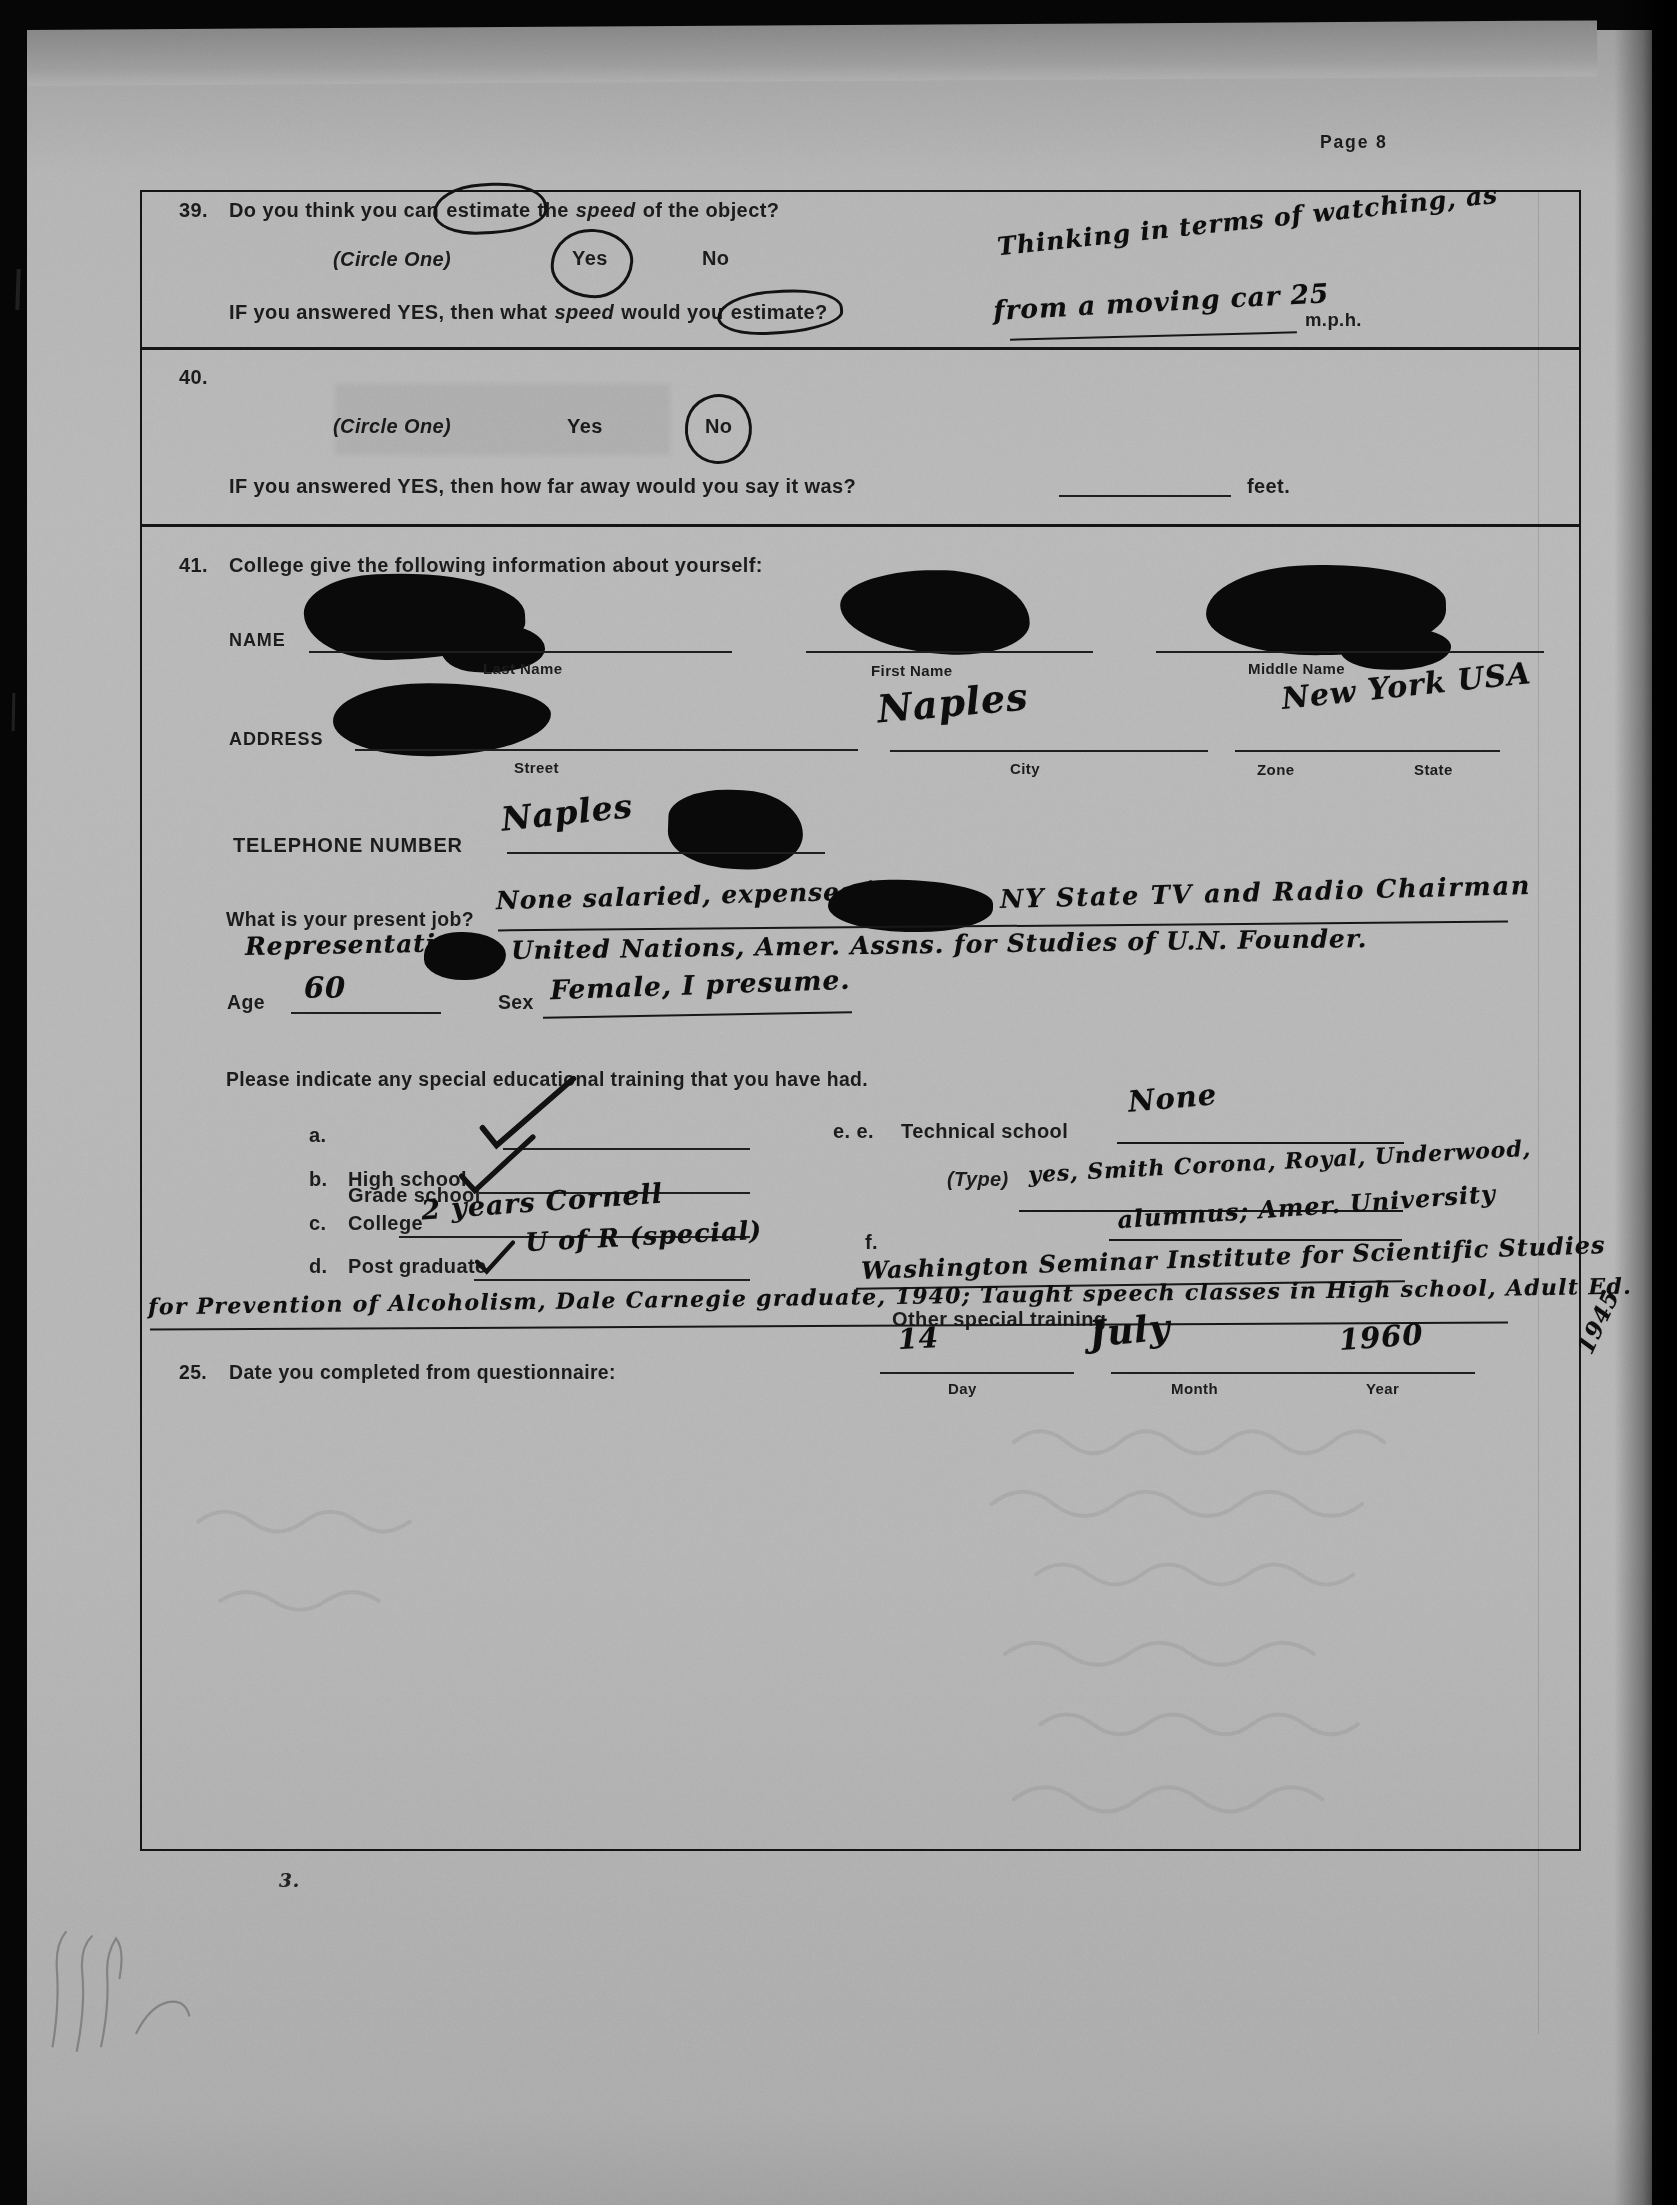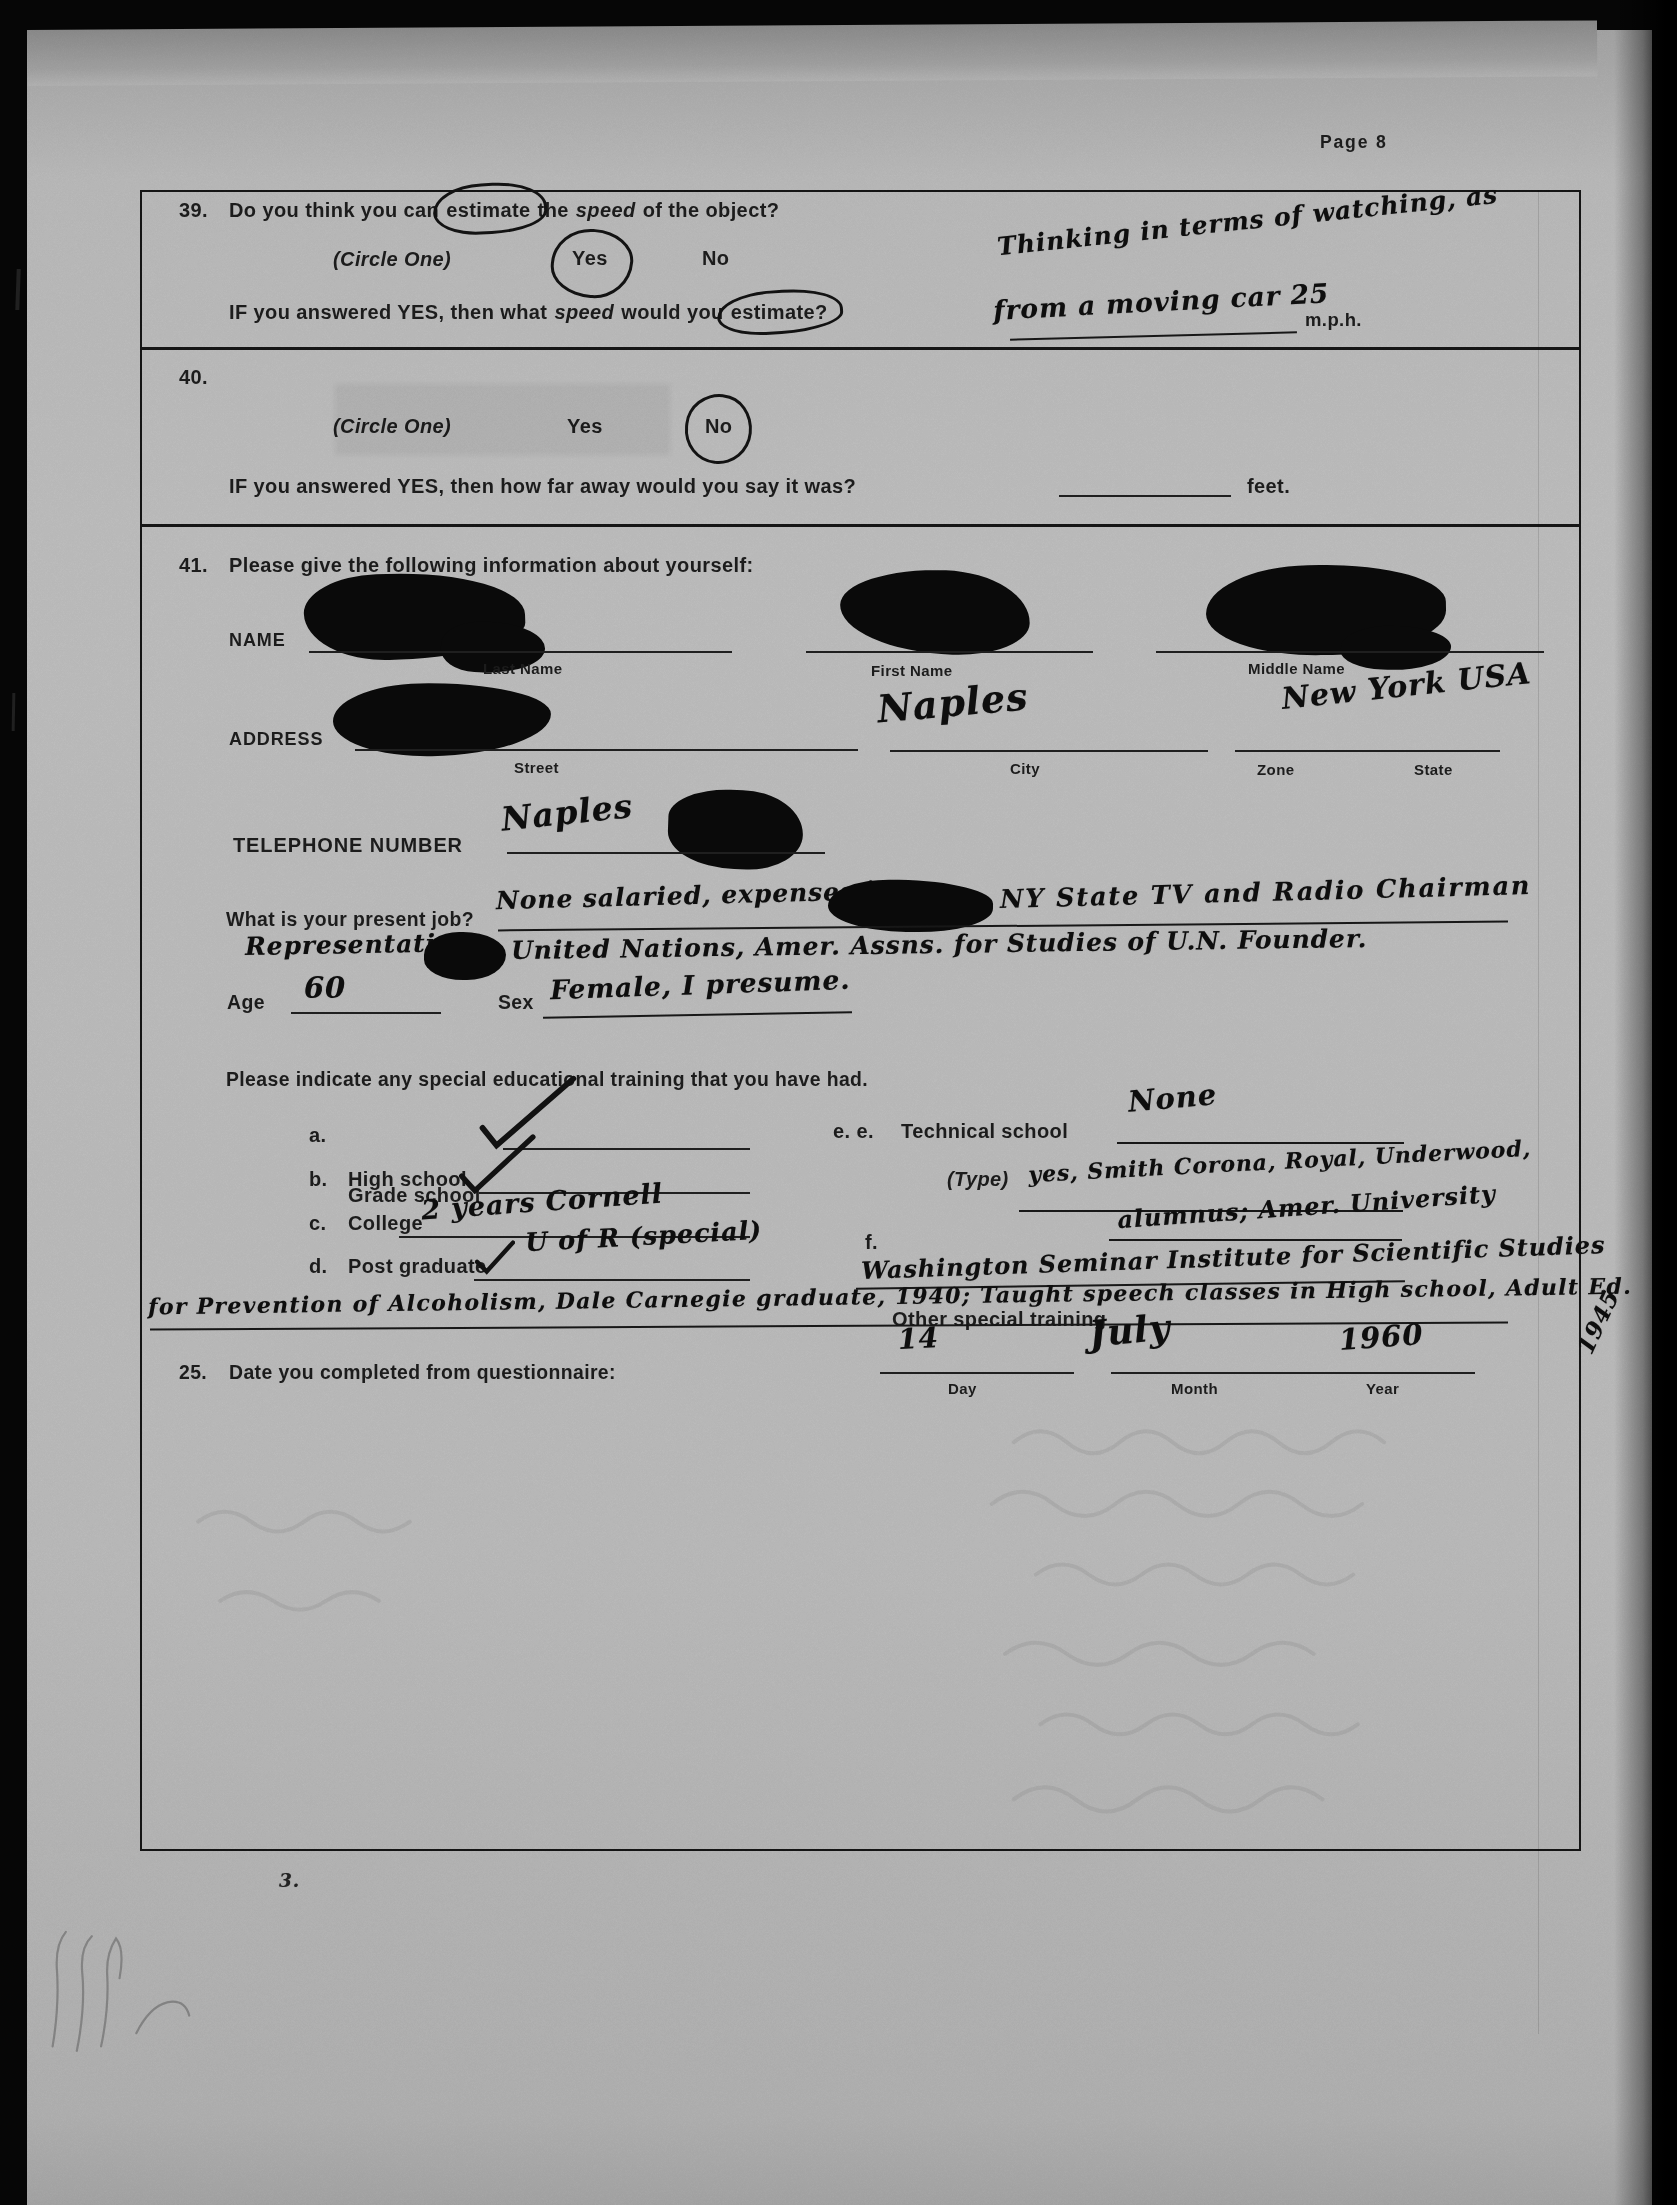--- a/index.html
+++ b/index.html
@@ -86,21 +86,21 @@
   <span class="cw" style="position:absolute;left:705px;top:415px;">
     <span class="ftxt q" style="position:static;">No</span>
     <i class="ellipse" style="left:-20px;top:-21px;right:-19.4px;bottom:-25.6px;border-radius:52% 48% 50% 50% / 48% 52% 50% 50%;transform:rotate(6deg);"></i>
   </span>
   <div class="ftxt q" style="left:229px;top:475px;">IF you answered YES, then how far away would you say it was?</div>
   <div class="fline" style="left:1059px;top:495px;width:172px;"></div>
   <div class="ftxt q" style="left:1247px;top:475px;">feet.</div>
   <div class="smudge" style="left:335px;top:384px;width:335px;height:71px;"></div>
 
   <div class="ftxt q" style="left:179px;top:554px;">41.</div>
-  <div class="ftxt q" style="left:229px;top:554px;">Please give the following information about yourself:</div>
+  <div class="ftxt q" style="left:229px;top:554px;">College give the following information about yourself:</div>
 
   <div class="ftxt biglabel" style="left:229px;top:630px;">NAME</div>
   <div class="blob" style="left:304px;top:573px;width:221px;height:86px;border-radius:35% 65% 60% 40% / 45% 55% 40% 60%;transform:rotate(-2deg);"></div>
   <div class="blob" style="left:441px;top:622px;width:104px;height:51px;border-radius:45% 55% 65% 35% / 50% 50% 55% 45%;transform:rotate(3deg);"></div>
   <div class="fline" style="left:309px;top:651px;width:423px;"></div>
   <div class="ftxt small" style="left:483px;top:660px;">Last Name</div>
   <div class="blob" style="left:840px;top:570px;width:190px;height:84px;border-radius:55% 45% 40% 60% / 45% 60% 40% 55%;transform:rotate(2deg);"></div>
   <div class="fline" style="left:806px;top:651px;width:287px;"></div>
   <div class="ftxt small" style="left:871px;top:662px;">First Name</div>
   <div class="blob" style="left:1206px;top:565px;width:240px;height:90px;border-radius:45% 55% 50% 50% / 55% 45% 50% 50%;transform:rotate(-1deg);"></div>

